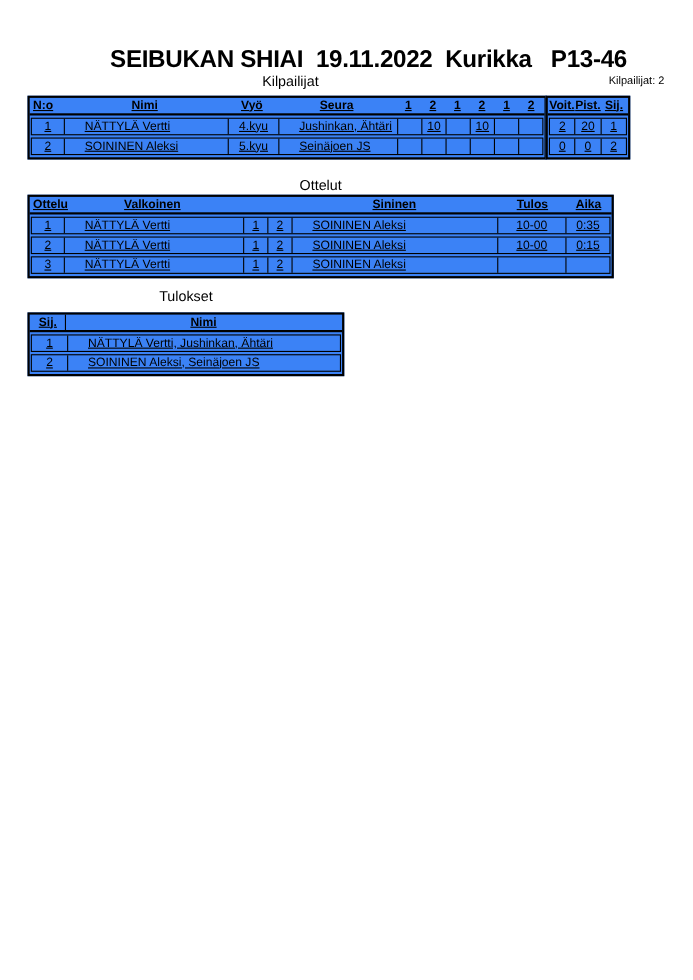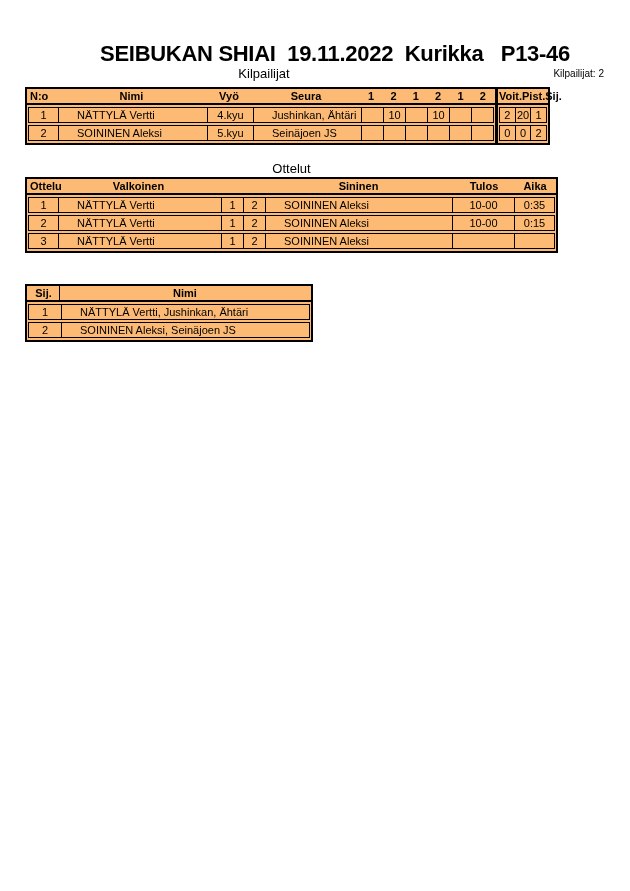--- a/index.html
+++ b/index.html
@@ -19,23 +19,23 @@
   }
   .h-kilpailijat { top:66px; left:25px; width:478px; }
   .h-ottelut    { top:161px; left:25px; width:533px; }
   .h-tulokset   { top:262px; left:25px; width:288px; }
 
   .tbl { position:absolute; display:flex; align-items:stretch; }
   .t1 { top:87px;  left:25px; }
   .t2 { top:177px; left:25px; }
   .t3 { top:284px; left:25px; }
 
-  .box { border:2px solid #000; background:#fdba74; box-sizing:border-box; }
+  .box { border:2px solid #000; background:#3b82f6; box-sizing:border-box;text-decoration:underline; }
   .main-box { width:472px; }
-  .pts-box  { width:54px; margin-left:-1px; }
+  .pts-box  { width:77px; margin-left:-1px; }
   .t2 .box  { width:533px; }
   .t3 .box  { width:288px; }
 
   .hdr {
     display:flex; align-items:center; height:16px; box-sizing:border-box;
     border-bottom:2px solid #000; padding:0 1px; font-weight:bold;
   }
   .row {
     display:flex; align-items:stretch; height:16px; box-sizing:border-box;
     border:1px solid #000; margin:2px 1px;
@@ -164,20 +164,21 @@
         <div class="cell w-valk left">NÄTTYLÄ Vertti</div>
         <div class="cell w-c12">1</div>
         <div class="cell w-c12">2</div>
         <div class="cell w-sin left">SOININEN Aleksi</div>
         <div class="cell w-tulos"></div>
         <div class="cell w-aika"></div>
       </div>
     </div>
   </div>
 
+  <div class="sec-heading h-tulokset">Tulokset</div>
 
   <div class="tbl t3">
     <div class="box">
       <div class="hdr">
         <div class="cell w-sij">Sij.</div>
         <div class="cell w-rnimi">Nimi</div>
       </div>
       <div class="row">
         <div class="cell w-sij">1</div>
         <div class="cell w-rnimi left">NÄTTYLÄ Vertti, Jushinkan, Ähtäri</div>

